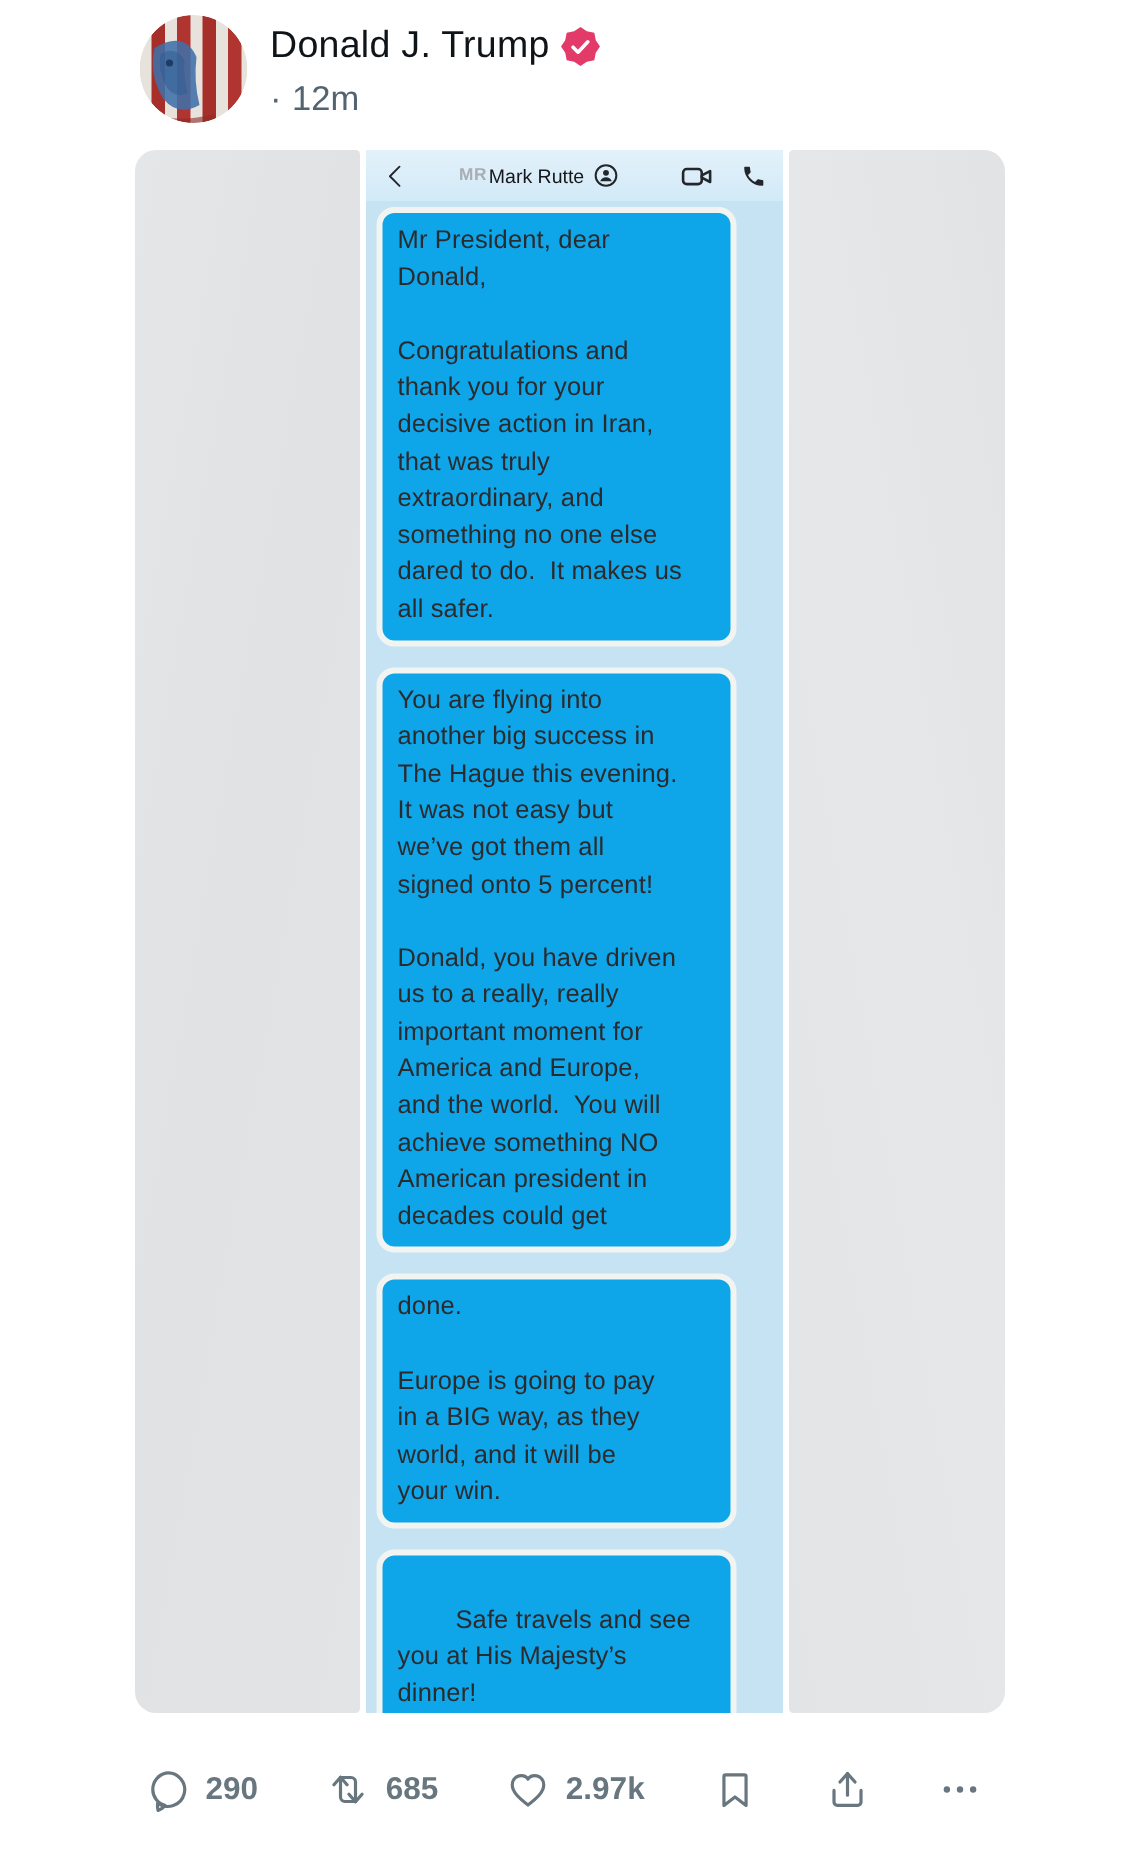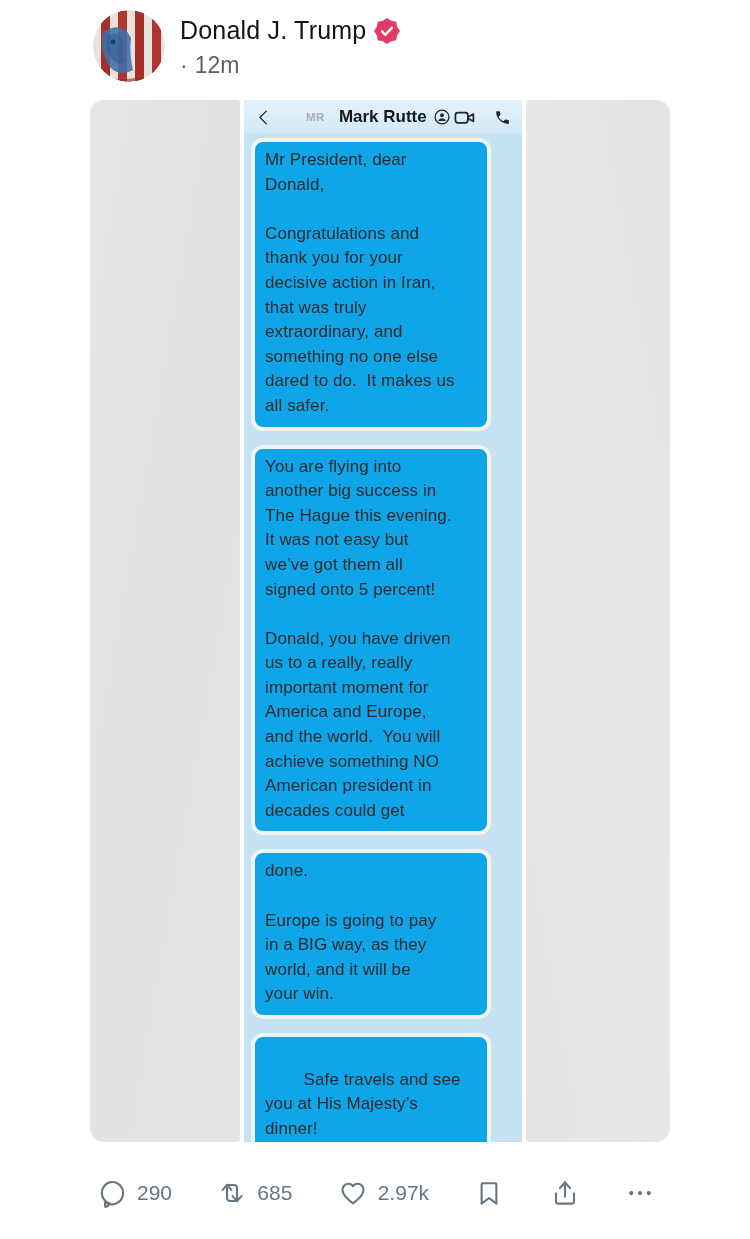--- a/index.html
+++ b/index.html
@@ -31,38 +31,38 @@
   }
 
   
   .chat { width:278px; height:100%; display:flex; flex-direction:column; flex:none; }
   .chat-header {
     height:34px; flex:none; display:flex; align-items:center; padding:0 11px;
     background:linear-gradient(#e3f1fb,#d2eaf7);
   }
   .chat-header .chev { width:17px; height:17px; flex:none; }
   .mr-initials { margin-left:34px; font-size:11.5px; font-weight:bold; color:#a9aeb4; letter-spacing:0.5px; }
-  .contact-name { margin-left:14px; font-size:17px; font-weight:bold; color:#15171a; }
+  .contact-name { margin-left:1px; font-size:13px; font-weight:normal; color:#15171a; }
   .contact-badge { width:18px; height:18px; margin-left:6px; flex:none; }
   .hdr-spacer { flex:1; }
   .cam { width:23px; height:23px; flex:none; }
   .tel { width:17px; height:17px; margin-left:18px; flex:none; }
 
   .chat-body { flex:1; background:#c6e3f4; padding:4px 0 0 7px; overflow:hidden; }
   .bubble {
     width:240px; background:#0ea5e9; border:4px solid #f2f4f1; border-radius:12px;
     padding:6px 10px 8px 10px; margin-bottom:14px; position:relative;
     font-size:17px; line-height:24.6px; color:#2b2b2d; white-space:pre-wrap;
     letter-spacing:0.1px;
   }
 
   
   .engagement {
     position:absolute; left:97px; top:1178px; width:558px;
-    display:flex; align-items:center; justify-content:space-between;
+    display:flex; align-items:center; justify-content:space-between;font-weight:bold;
   }
   .eng-item { display:flex; align-items:center; gap:10px; color:#68767f; font-size:21px; cursor:pointer; }
   .eng-item svg { width:30px; height:30px; display:block; }
   .icon-stroke { fill:none; stroke:#68767f; stroke-width:1.7; stroke-linecap:round; stroke-linejoin:round; }
   .hdr-stroke  { fill:none; stroke:#23262b; stroke-width:1.8; stroke-linecap:round; stroke-linejoin:round; }
 </style>
 </head>
 <body>
 
 <div class="post-header">

